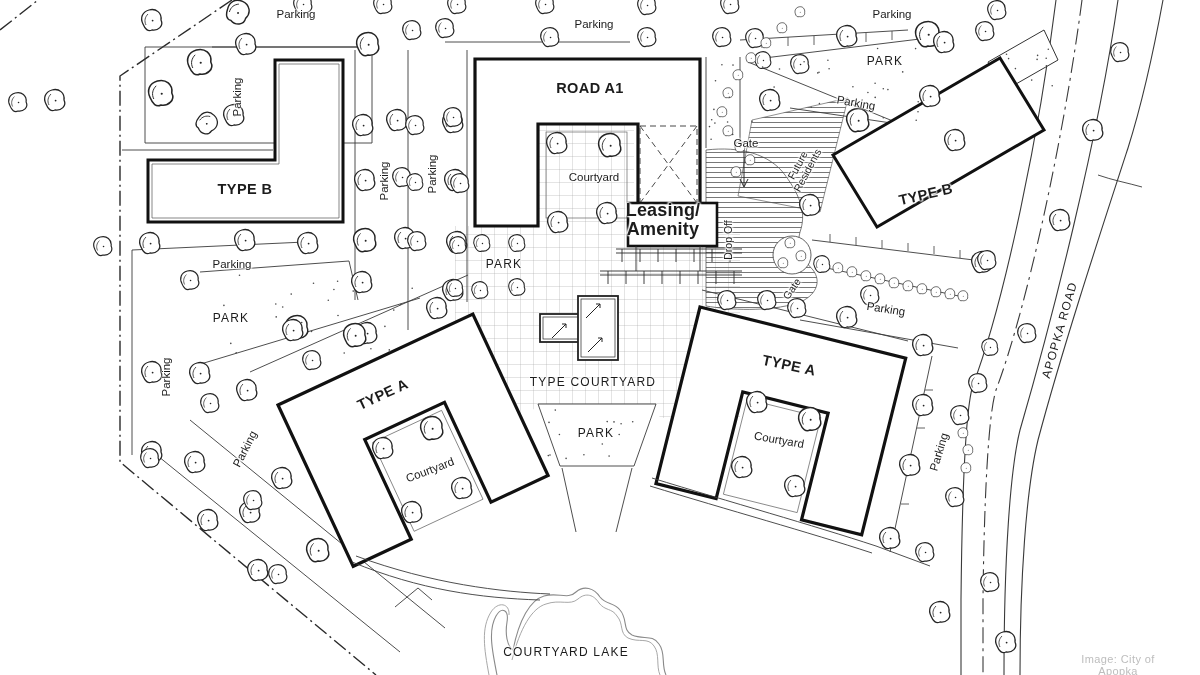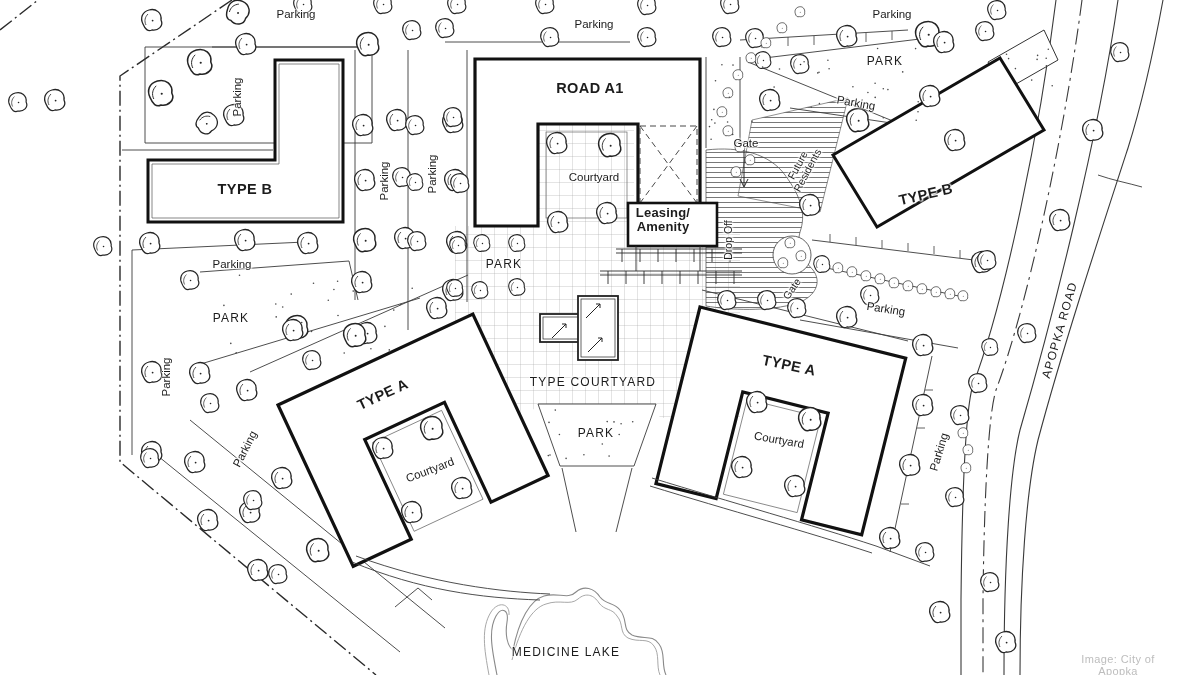--- a/index.html
+++ b/index.html
@@ -14,21 +14,21 @@
   .lbl{
     position:absolute;
     transform:translate(-50%,-50%) rotate(var(--r,0deg));
     color:#1c1c1c;white-space:pre-line;text-align:center;line-height:1.08;
     text-shadow:0 0 2px #fff,0 0 2px #fff,0 0 3px #fff,1px 1px 2px #fff,-1px -1px 2px #fff;
   }
   .s{font-size:11.5px;}
   .s2{font-size:10.5px;}
   .a{font-size:12px;letter-spacing:1.2px;}
   .b{font-size:14.5px;font-weight:bold;letter-spacing:.4px;}
-  .bs{font-size:13px;font-weight:bold;letter-spacing:.2px;}
+  .bs{font-size:18px;font-weight:bold;letter-spacing:.2px;}
   .c{font-size:11px;color:#bdbdbd;text-shadow:none;letter-spacing:.4px;margin-top:20px;}
 </style>
 </head>
 <body>
 
 <div id="stage">
 
 <svg id="drawing" width="1200" height="675" viewBox="0 0 1200 675" xmlns="http://www.w3.org/2000/svg">
   <defs>
     <pattern id="pv" width="13" height="13" patternUnits="userSpaceOnUse">
@@ -440,17 +440,17 @@
       <div class="lbl s" style="left: 245px; top: 449px; --r: -63deg;">Parking</div>
       <div class="lbl a" style="left: 504px; top: 264px; --r: 0deg;">PARK</div>
       <div class="lbl a" style="left: 593px; top: 382px; --r: 0deg;">TYPE COURTYARD</div>
       <div class="lbl a" style="left: 596px; top: 433px; --r: 0deg;">PARK</div>
       <div class="lbl b" style="left: 383px; top: 395px; --r: -25deg;">TYPE A</div>
       <div class="lbl s" style="left: 430px; top: 470px; --r: -21deg;">Courtyard</div>
       <div class="lbl b" style="left: 789px; top: 366px; --r: 12deg;">TYPE A</div>
       <div class="lbl s" style="left: 779px; top: 440px; --r: 10deg;">Courtyard</div>
       <div class="lbl s" style="left: 886px; top: 309px; --r: 9deg;">Parking</div>
       <div class="lbl s" style="left: 939px; top: 452px; --r: -73deg;">Parking</div>
-      <div class="lbl a" style="left: 566px; top: 652px; --r: 0deg;">MEDICINE LAKE</div>
+      <div class="lbl a" style="left: 566px; top: 652px; --r: 0deg;">COURTYARD LAKE</div>
       <div class="lbl a" style="left: 1060px; top: 330px; --r: -74deg;">APOPKA ROAD</div>
       <div class="lbl c" style="left: 1118px; top: 646px; --r: 0deg;">Image: City of Apopka</div>
     </div>
 </div>
 
 </body></html>

